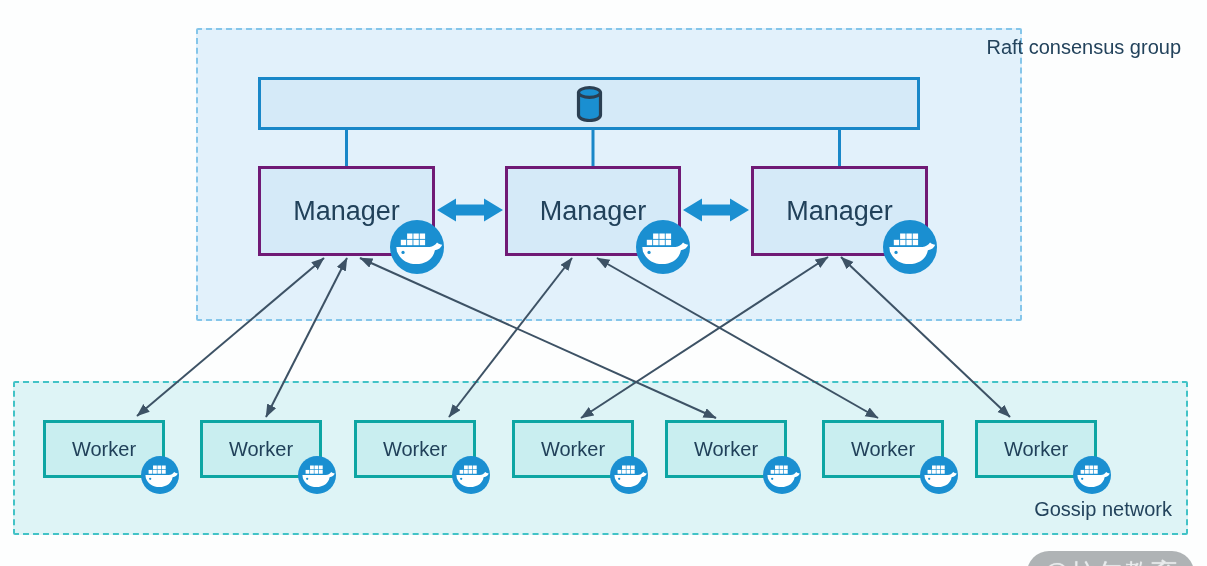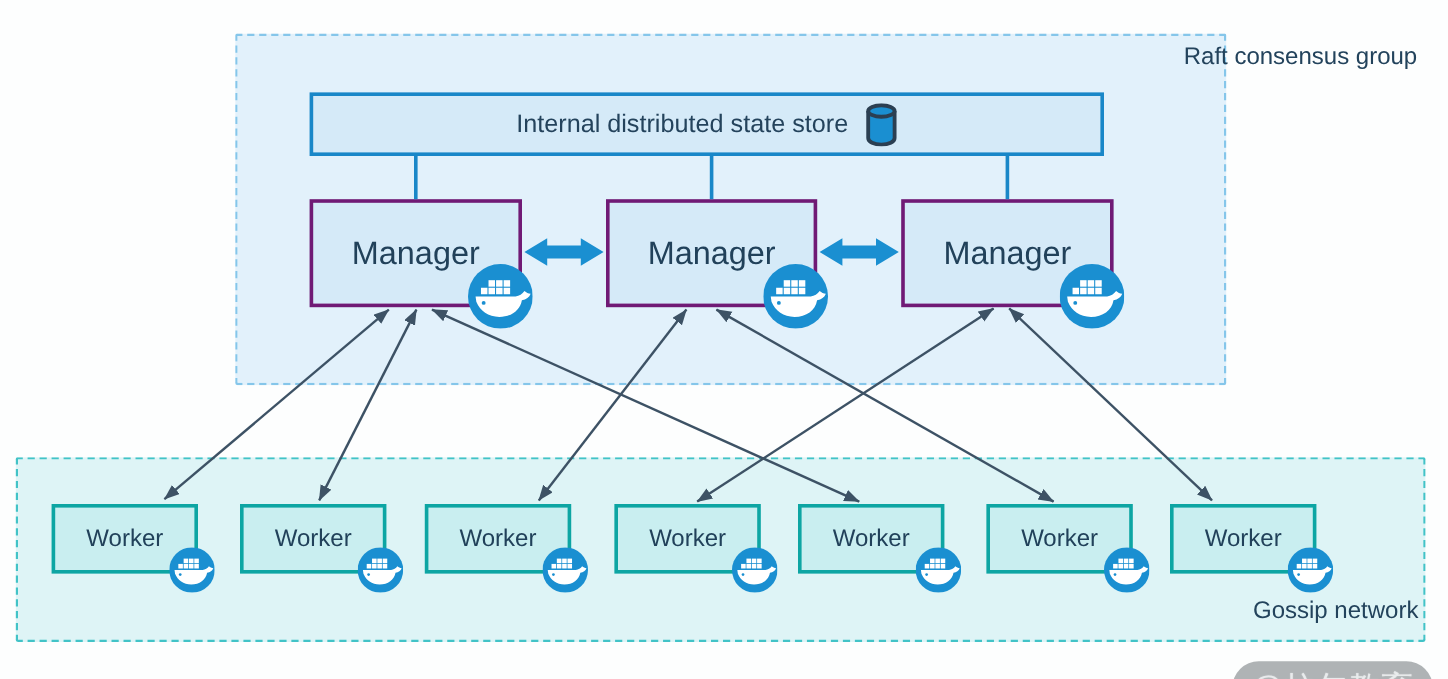--- a/index.html
+++ b/index.html
@@ -13,21 +13,21 @@
     background:#e2f1fb;border:2px dashed #85c6ea;border-radius:2px;z-index:0;
   }
   .raft-label{
     position:absolute;top:12px;right:26px;font-size:20px;color:#23435c;z-index:1;margin-top:24px;
   }
   .gossip-group{
     position:absolute;left:13px;top:381px;width:1171px;height:150px;
     background:#def4f6;border:2px dashed #42c3c7;border-radius:2px;z-index:0;
   }
   .gossip-label{
-    position:absolute;bottom:12px;right:4px;font-size:20px;color:#23435c;z-index:1;
+    position:absolute;bottom:12px;right:14px;font-size:20px;color:#23435c;z-index:1;
   }
   
   .store-box{
     position:absolute;left:258px;top:77px;width:662px;height:53px;
     background:#d5eaf8;border:3px solid #1987c8;box-sizing:border-box;z-index:2;
     display:flex;align-items:center;justify-content:center;gap:14px;
   }
   .store-label{font-size:21px;color:#24435c;}
   .manager-box{
     position:absolute;top:166px;width:177px;height:90px;
@@ -88,21 +88,20 @@
   </svg>
 
   <div class="raft-group"></div>
   <div class="raft-label">Raft consensus group</div>
 
   <div class="gossip-group">
     <div class="gossip-label">Gossip network</div>
   </div>
 
   <div class="store-box">
-    <span class="store-label">Internal distributed state store</span>
     <span style="line-height:0">
       <svg width="27" height="36" viewBox="0 0 27 36">
         <path d="M2.5,6.5 v22.5 c0,3.2 4.9,5.5 11,5.5 s11,-2.3 11,-5.5 V6.5" fill="#1a8fd1" stroke="#2b3f52" stroke-width="3.2"></path>
         <ellipse cx="13.5" cy="6.5" rx="11" ry="4.8" fill="#1a8fd1" stroke="#2b3f52" stroke-width="3.2"></ellipse>
       </svg>
     </span>
   </div>
 
   <div class="manager-box m1">
     <span class="label">Manager</span>

